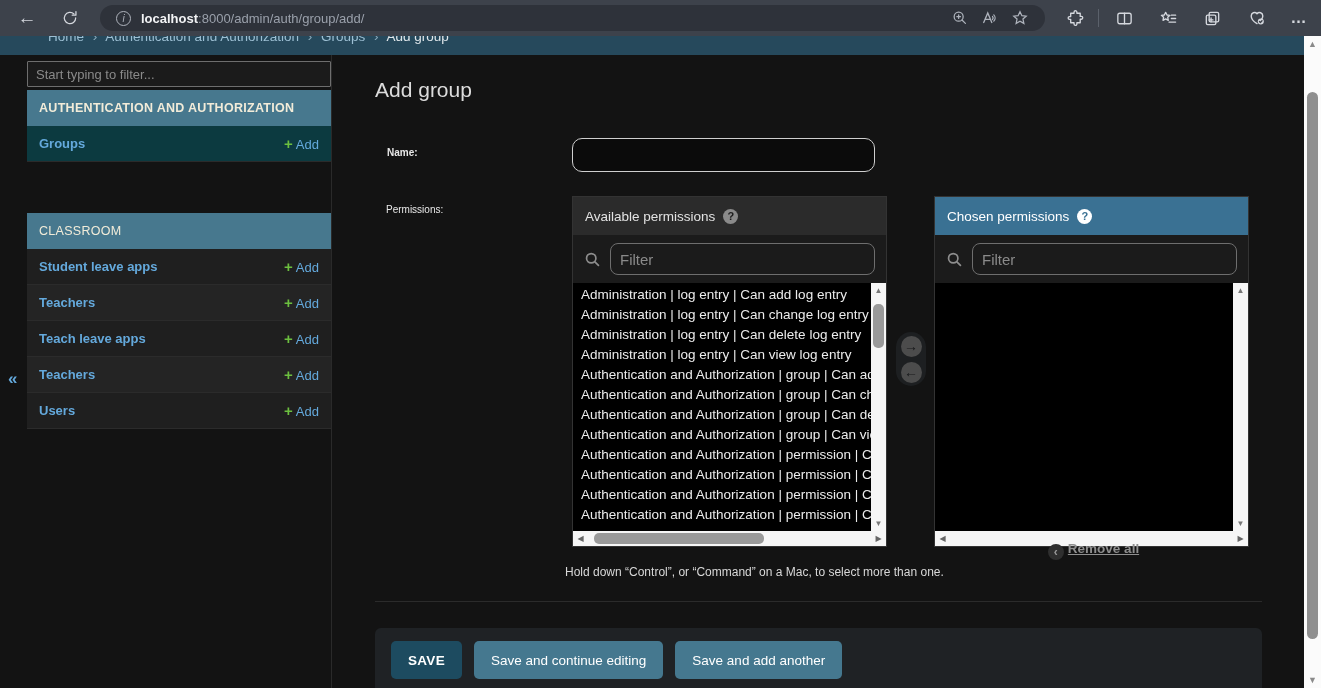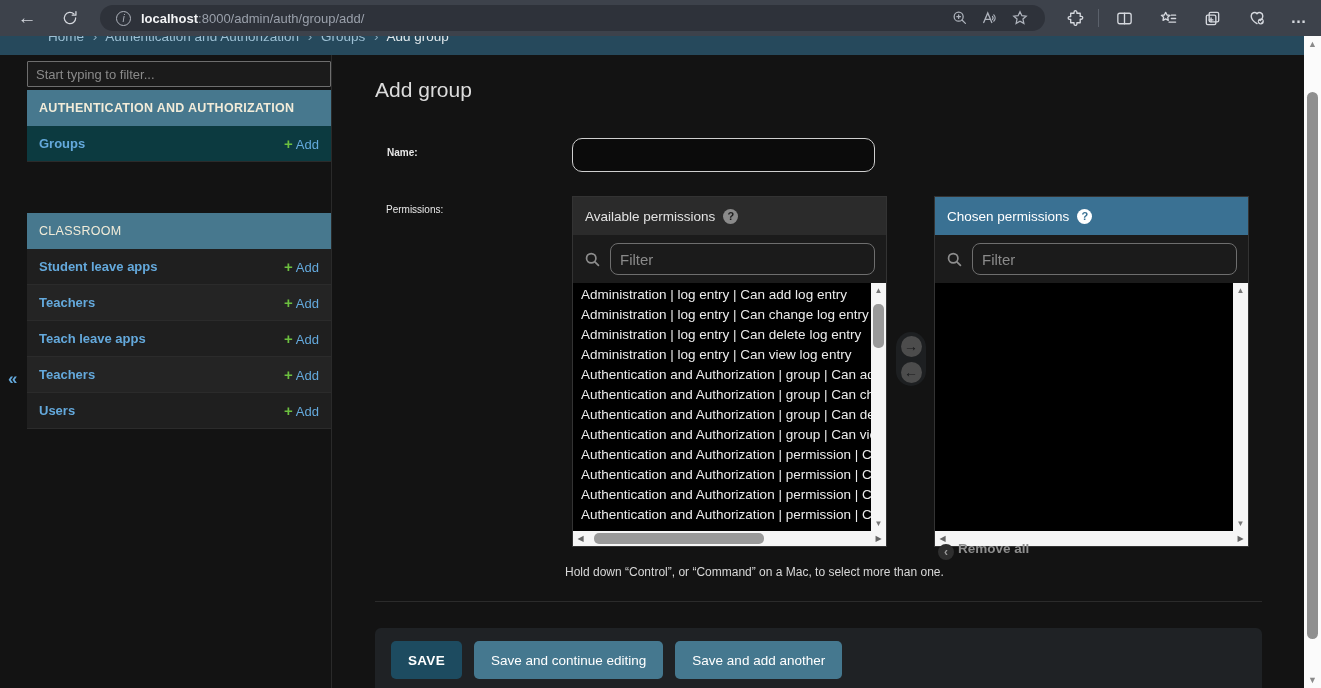--- a/index.html
+++ b/index.html
@@ -80,21 +80,21 @@
   .hscroll{height:15px;flex:0 0 auto;background:#f6f6f6;position:relative;display:flex;align-items:center;justify-content:space-between;cursor:pointer;}
   .hscroll .sarr{width:15px;height:15px;font-size:8px;color:#666;display:flex;align-items:center;justify-content:center;}
   .hthumb{position:absolute;top:2px;height:11px;border-radius:5px;background:#9a9a9a;}
 
   
   .midarrows{position:absolute;left:896px;top:296px;width:30px;height:54px;background:#1d1f21;border-radius:15px;display:flex;flex-direction:column;align-items:center;justify-content:center;gap:5px;}
   .acirc{width:21px;height:21px;border-radius:50%;background:#4c4c4c;color:#17181a;font-size:14px;font-weight:bold;display:flex;align-items:center;justify-content:center;cursor:pointer;line-height:1;}
 
   
   .chooseall{position:absolute;left:572px;top:505px;width:315px;text-align:center;font-size:13.5px;font-weight:bold;color:#f0f0f0;cursor:pointer;}
-  .removeall{position:absolute;left:934px;top:505px;width:315px;text-align:left;font-size:13.5px;font-weight:bold;color:#8f8f8f;cursor:pointer;}
+  .removeall{position:absolute;left:934px;top:505px;width:315px;text-align:center;font-size:13.5px;font-weight:bold;color:#8f8f8f;cursor:pointer;text-decoration:underline;}
   .ccirc{display:inline-flex;width:16px;height:16px;border-radius:50%;background:#2f2f2f;color:#9a9a9a;font-size:12px;align-items:center;justify-content:center;vertical-align:-3px;margin:0 4px;font-weight:bold;}
   .helptext{position:absolute;left:565px;top:529px;font-size:12px;color:#d8d8d8;}
 
   .hr{position:absolute;left:375px;top:565px;width:887px;height:1px;background:#2b2b2b;}
 
   
   .submitrow{position:absolute;left:375px;top:592px;width:887px;height:96px;background:#1f2225;border-radius:6px;display:flex;align-items:flex-start;padding:13px 16px;gap:12px;}
   .btn{height:38px;border:none;border-radius:5px;color:#fff;font-size:13.5px;padding:0 17px;cursor:pointer;}
   .btn.default{background:#1d4b60;font-weight:bold;letter-spacing:.3px;}
   .btn.secondary{background:#45788f;}

